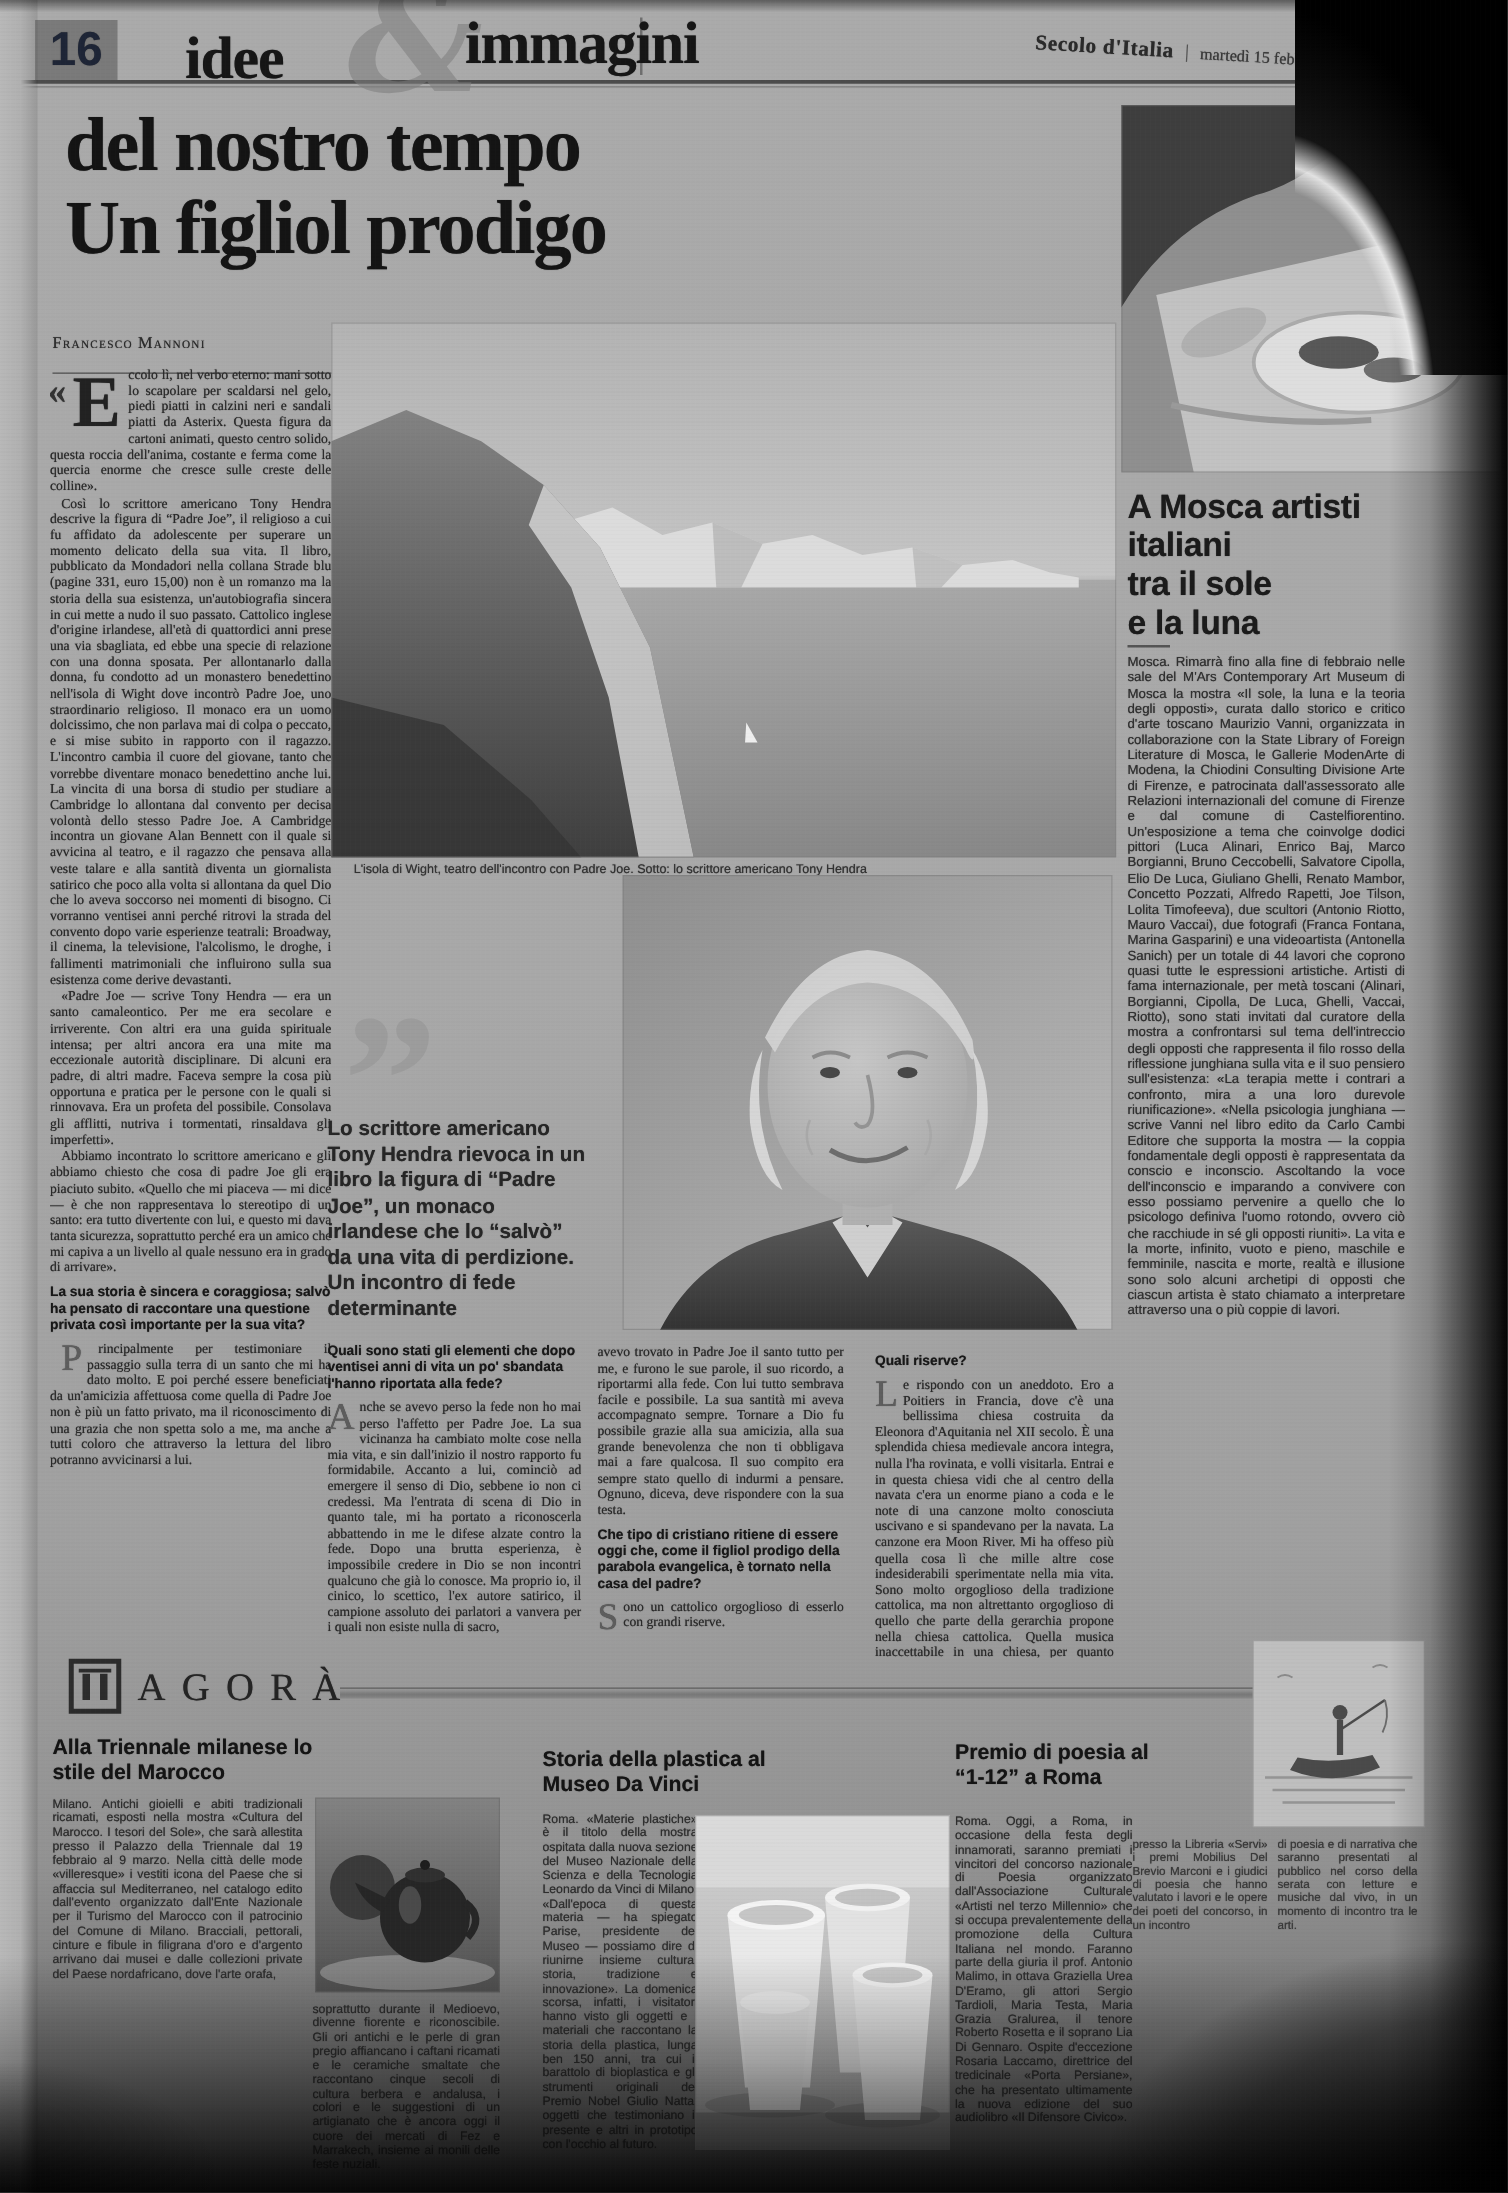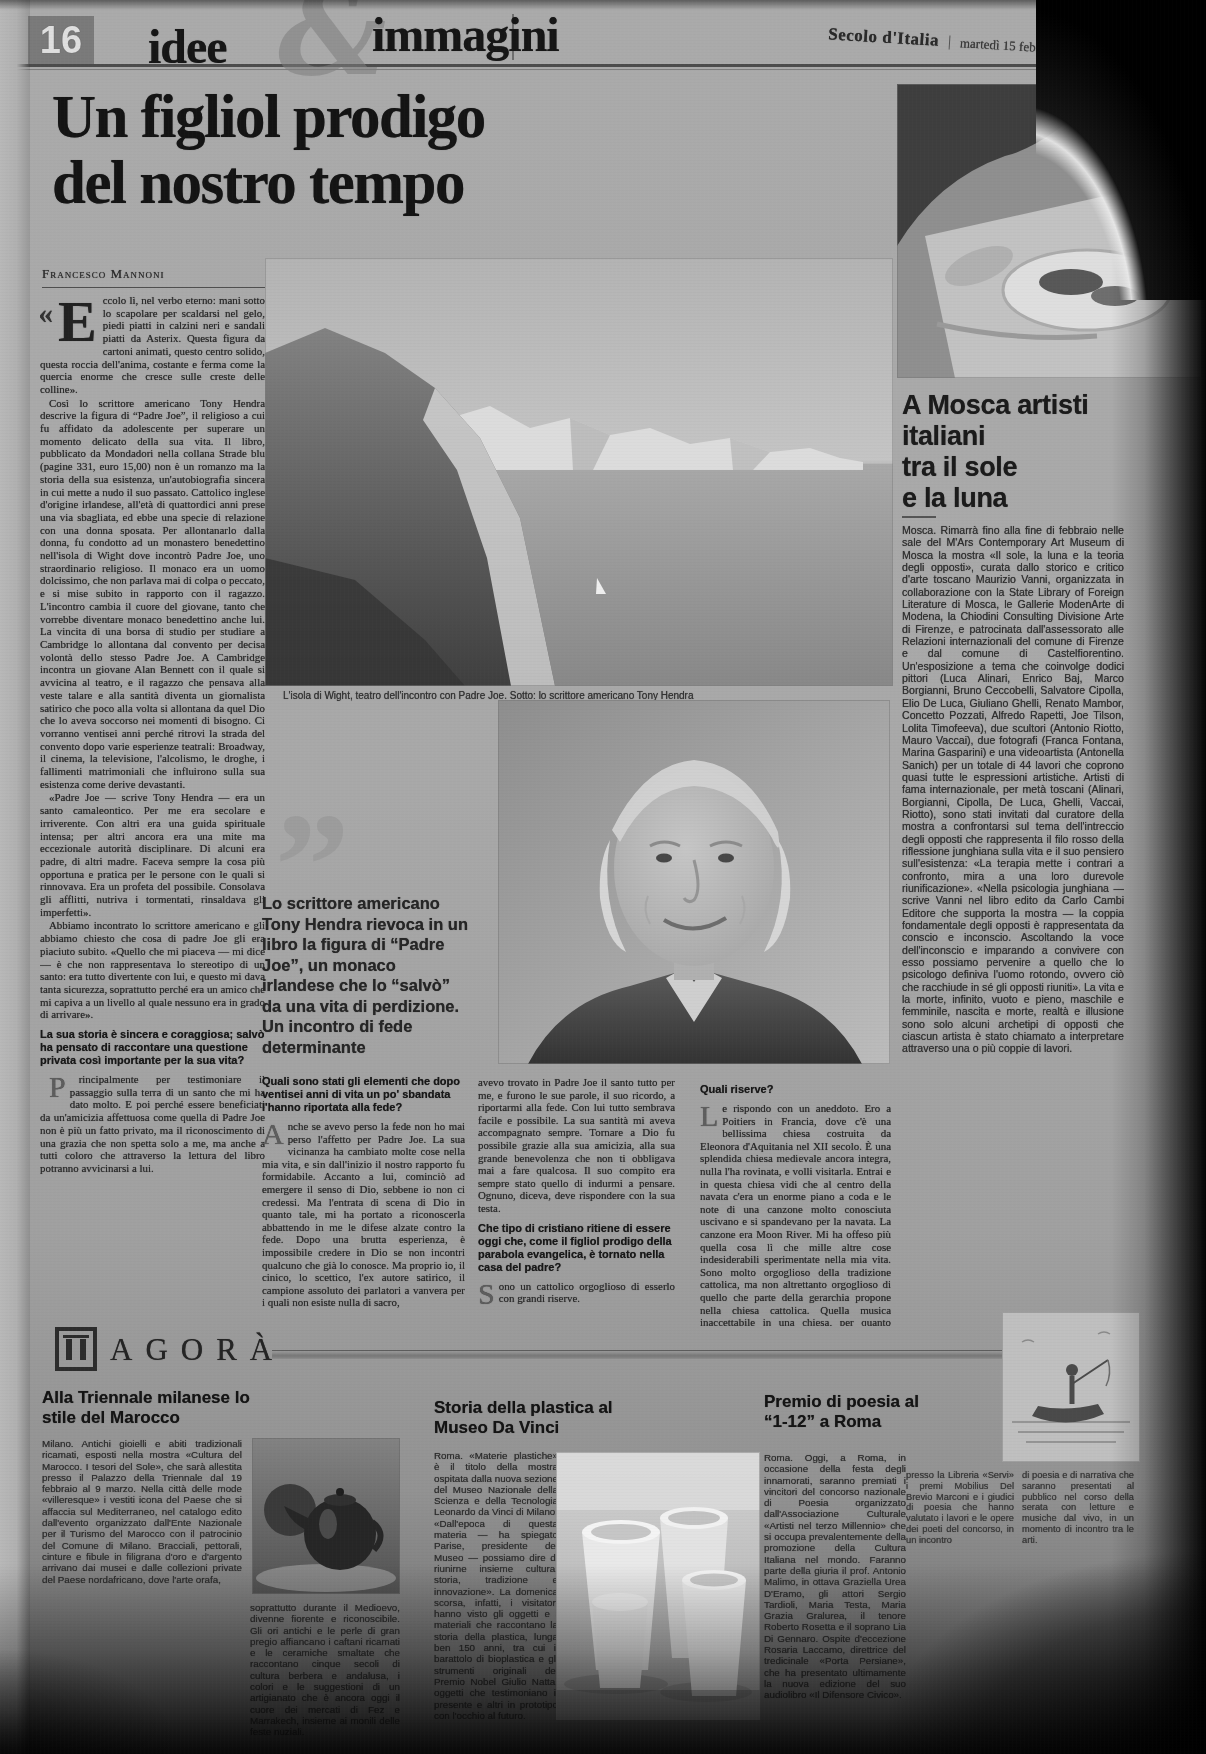--- a/index.html
+++ b/index.html
@@ -4,37 +4,37 @@
 <style>
   html,body{margin:0;padding:0;background:#0b0b0b;}
   #page{position:relative;width:1206px;height:1754px;overflow:hidden;
         background:linear-gradient(180deg,#aaaaaa 0%,#a8a8a8 45%,#a0a0a0 70%,#929292 85%,#6f6f6f 96%,#555 100%);
         font-family:"Liberation Serif",serif;color:#262626;}
   #page *{box-sizing:border-box;}
   .abs{position:absolute;}
   .soft{text-shadow:0 0 .7px rgba(45,45,45,.85);}
 
   
-  .pagenum{left:28px;top:16px;width:66px;height:48px;background:#757575;color:#e5e5e5;
+  .pagenum{left:28px;top:16px;width:66px;height:48px;background:#757575;color:#0f172a;
            font:700 38px/48px "Liberation Sans",sans-serif;text-align:center;opacity:.9;}
   .sec-amp{left:278px;top:-28px;font:italic 700 120px/120px "DejaVu Serif",serif;color:#7e7e7e;opacity:.55;z-index:1;}
   .sec-left{left:148px;top:20px;font:700 48px/54px "Liberation Serif",serif;color:#161616;letter-spacing:-1px;z-index:2;}
   .sec-right{left:372px;top:8px;font:700 48px/54px "Liberation Serif",serif;color:#161616;letter-spacing:-1px;z-index:2;}
   .hdr-div{left:512px;top:14px;width:2px;height:46px;background:#5f5f5f;opacity:.8;}
   .masthead-wrap{left:828px;top:36px;width:360px;transform:rotate(3.4deg);white-space:nowrap;}
   .masthead-name{font:700 17px/18px "Liberation Serif",serif;color:#2a2a2a;letter-spacing:.5px;}
   .masthead-sep{display:inline-block;width:1px;height:14px;background:#555;margin:0 10px;vertical-align:middle;}
   .masthead-date{font:400 13px/14px "Liberation Serif",serif;color:#3a3a3a;}
   .hdr-rule{left:0;top:64px;width:1148px;height:3px;background:linear-gradient(90deg,#4c4c4c 0 92%,rgba(60,60,60,0));}
   .hdr-rule2{left:0;top:69px;width:1120px;height:1px;background:rgba(80,80,80,.5);}
 
   
   .headline{left:52px;top:84px;width:700px;font:700 61px/66px "Liberation Serif",serif;
             color:#141414;letter-spacing:-1.5px;}
-  .byline{left:42px;top:266px;width:225px;border-bottom:1.5px solid #4e4e4e;padding-bottom:6px;
+  .byline{left:42px;top:266px;width:225px;border-bottom:1.5px solid #4e4e4e;padding-bottom:17px;
           font:400 13px/15px "Liberation Serif",serif;font-variant:small-caps;letter-spacing:1px;color:#2c2c2c;}
 
   
   .leftcol{left:40px;top:294px;width:225px;height:950px;overflow:hidden;
            font:400 10.9px/12.7px "Liberation Serif",serif;text-align:justify;color:#2a2a2a;}
   .leftcol p{margin:0 0 1px 0;text-indent:9px;}
   .leftcol p.first{text-indent:0;}
   .openmark{float:left;font:700 30px/30px "Liberation Serif",serif;color:#333;margin:4px 3px 0 -2px;}
   .dc-big{float:left;font:700 58px/50px "Liberation Serif",serif;color:#222;padding:3px 6px 0 2px;}
   .q{font:700 11px/13px "Liberation Sans",sans-serif;color:#181818;text-align:left;margin:7px 0 6px 0 !important;text-indent:0 !important;}
@@ -115,22 +115,22 @@
   <div class="abs sec-left soft">idee</div>
   <div class="abs sec-right soft">immagini</div>
   <div class="abs hdr-div"></div>
   <div class="abs masthead-wrap">
     <span class="masthead-name soft">Secolo d'Italia</span><span class="masthead-sep"></span><span class="masthead-date soft">martedì 15 febbraio</span>
   </div>
   <div class="abs hdr-rule"></div>
   <div class="abs hdr-rule2"></div>
 
   <div class="abs headline soft">
+    <div>del nostro tempo</div>
     <div>Un figliol prodigo</div>
-    <div>del nostro tempo</div>
   </div>
   <div class="abs byline soft">Francesco Mannoni</div>
 
   <div class="abs leftcol soft">
     <p class="first"><span class="openmark">«</span><span class="dc-big">E</span><span>ccolo lì, nel verbo eterno: mani sotto lo scapolare per scaldarsi nel gelo, piedi piatti in calzini neri e sandali piatti da Asterix. Questa figura da cartoni animati, questo centro solido, questa roccia dell'anima, costante e ferma come la quercia enorme che cresce sulle creste delle colline».</span></p>
     <p>Così lo scrittore americano Tony Hendra descrive la figura di “Padre Joe”, il religioso a cui fu affidato da adolescente per superare un momento delicato della sua vita. Il libro, pubblicato da Mondadori nella collana Strade blu (pagine 331, euro 15,00) non è un romanzo ma la storia della sua esistenza, un'autobiografia sincera in cui mette a nudo il suo passato. Cattolico inglese d'origine irlandese, all'età di quattordici anni prese una via sbagliata, ed ebbe una specie di relazione con una donna sposata. Per allontanarlo dalla donna, fu condotto ad un monastero benedettino nell'isola di Wight dove incontrò Padre Joe, uno straordinario religioso. Il monaco era un uomo dolcissimo, che non parlava mai di colpa o peccato, e si mise subito in rapporto con il ragazzo. L'incontro cambia il cuore del giovane, tanto che vorrebbe diventare monaco benedettino anche lui. La vincita di una borsa di studio per studiare a Cambridge lo allontana dal convento per decisa volontà dello stesso Padre Joe. A Cambridge incontra un giovane Alan Bennett con il quale si avvicina al teatro, e il ragazzo che pensava alla veste talare e alla santità diventa un giornalista satirico che poco alla volta si allontana da quel Dio che lo aveva soccorso nei momenti di bisogno. Ci vorranno ventisei anni perché ritrovi la strada del convento dopo varie esperienze teatrali: Broadway, il cinema, la televisione, l'alcolismo, le droghe, i fallimenti matrimoniali che influirono sulla sua esistenza come derive devastanti.</p>
     <p>«Padre Joe — scrive Tony Hendra — era un santo camaleontico. Per me era secolare e irriverente. Con altri era una guida spirituale intensa; per altri ancora era una mite ma eccezionale autorità disciplinare. Di alcuni era padre, di altri madre. Faceva sempre la cosa più opportuna e pratica per le persone con le quali si rinnovava. Era un profeta del possibile. Consolava gli afflitti, nutriva i tormentati, rinsaldava gli imperfetti».</p>
     <p>Abbiamo incontrato lo scrittore americano e gli abbiamo chiesto che cosa di padre Joe gli era piaciuto subito. «Quello che mi piaceva — mi dice — è che non rappresentava lo stereotipo di un santo: era tutto divertente con lui, e questo mi dava tanta sicurezza, soprattutto perché era un amico che mi capiva a un livello al quale nessuno era in grado di arrivare».</p>
     <p class="q">La sua storia è sincera e coraggiosa; salvò ha pensato di raccontare una questione privata così importante per la sua vita?</p>
     <p><span class="dca">P</span><span>rincipalmente per testimoniare il passaggio sulla terra di un santo che mi ha dato molto. E poi perché essere beneficiati da un'amicizia affettuosa come quella di Padre Joe non è più un fatto privato, ma il riconoscimento di una grazia che non spetta solo a me, ma anche a tutti coloro che attraverso la lettura del libro potranno avvicinarsi a lui.</span></p>

